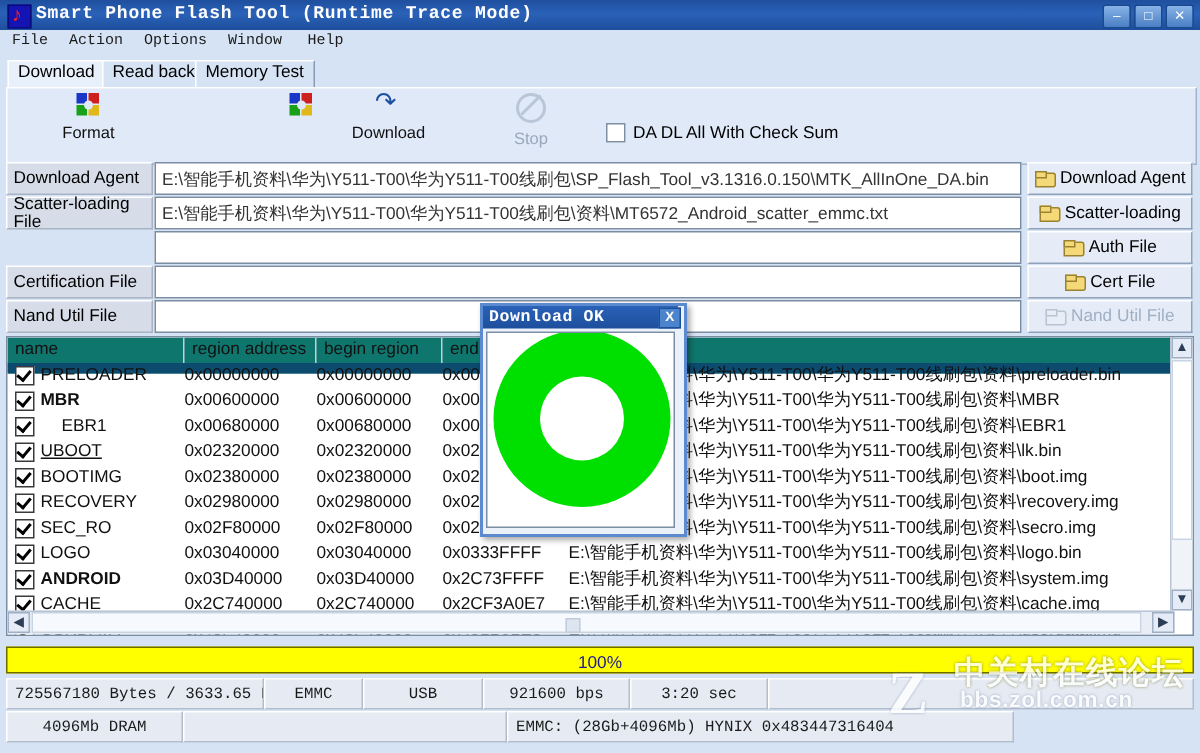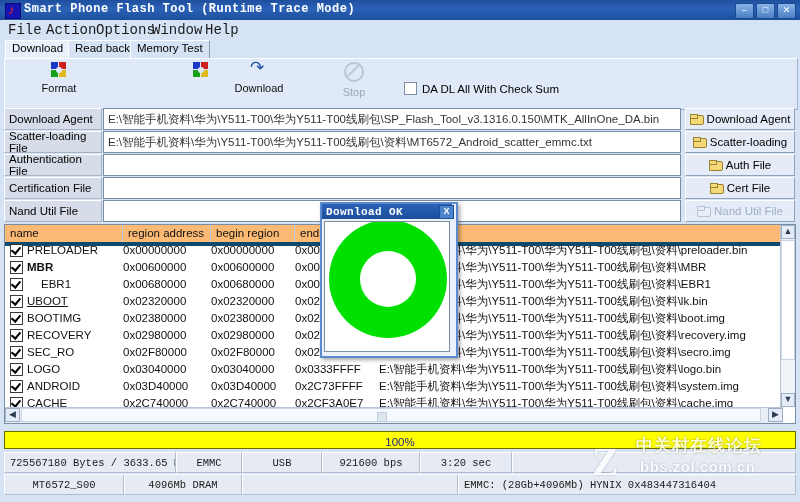--- a/index.html
+++ b/index.html
@@ -15,21 +15,21 @@
   .title-ico:after{content:"\266A";position:absolute;left:2px;top:-2px;color:#ff2222;font-size:13px;font-weight:bold;}
   .title-text{position:absolute;left:24px;top:2px;color:#ffffff;font-family:"Liberation Mono",monospace;
     font-size:12px;font-weight:bold;letter-spacing:.5px;white-space:nowrap;}
   .winbtns{position:absolute;right:4px;top:3px;display:flex;gap:2px;}
   .winbtn{width:17px;height:14px;background:linear-gradient(to bottom,#88b3e8,#4a7fc4);
     border:1px solid #1b4a8f;border-radius:2px;color:#fff;font-size:9px;line-height:13px;text-align:center;
     font-family:"Liberation Sans",sans-serif;}
 
   
   .menubar{position:absolute;left:0;top:20px;width:800px;height:17px;background:#d6e3f5;}
-  .menu-item{position:absolute;top:2px;font-family:"Liberation Mono",monospace;font-size:14px;color:#1a1a1a;}
+  .menu-item{position:absolute;top:2px;font-family:"Liberation Mono",monospace;font-size:10px;color:#1a1a1a;}
 
   
   .tabstrip{position:absolute;left:0;top:40px;width:800px;height:18px;}
   .tab{position:absolute;top:0;height:17px;padding:1px 6px 0 6px;font-size:11.5px;color:#000;
     background:#d6e3f5;border-left:1px solid #fff;border-top:1px solid #fff;border-right:1px solid #8a9bb5;}
   .tab.sel{background:#e8f0fb;font-weight:normal;}
 
   
   .toolbar{position:absolute;left:4px;top:58px;width:792px;height:50px;background:#dfe9f7;
     border:1px solid #9fb3cc;border-top-color:#ffffff;border-left-color:#ffffff;}
@@ -65,21 +65,21 @@
   .folder{display:inline-block;width:13px;height:10px;position:relative;}
   .folder:before{content:"";position:absolute;left:0;top:1px;width:12px;height:8px;background:#f5d978;
     border:1px solid #9a8330;border-radius:0 2px 2px 0;}
   .folder:after{content:"";position:absolute;left:0;top:0px;width:6px;height:3px;background:#f5d978;border:1px solid #9a8330;}
   .fbtn.dis .folder:before{background:#e9eef6;border-color:#b7c4d4;}
   .fbtn.dis .folder:after{background:#e9eef6;border-color:#b7c4d4;}
 
   
   .tablewrap{position:absolute;left:4px;top:224px;width:792px;height:200px;background:#fff;border:1px solid #7b8da3;
     box-sizing:border-box;overflow:hidden;}
-  .thead{position:absolute;left:0;top:0;width:778px;height:17px;background:#fdba74;border-bottom:4px solid #0c4a6e;}
+  .thead{position:absolute;left:0;top:0;width:778px;height:17px;background:#0f766e;border-bottom:7px solid #0c4a6e;}
   .th{position:absolute;top:0;height:17px;line-height:16px;font-size:11.5px;padding-left:5px;box-sizing:border-box;
     border-right:1px solid #c3cedd;color:#111;}
   .tbody{position:absolute;left:0;top:17px;width:778px;}
   .trow{position:relative;height:17px;}
   .tc{position:absolute;top:0;height:17px;line-height:16px;font-size:11.5px;white-space:nowrap;overflow:hidden;color:#111;}
   .rowchk{position:absolute;left:5px;top:2px;width:11px;height:11px;border:1px solid #3a3a3a;background:#fff;}
   .rowchk:after{content:"";position:absolute;left:2px;top:0px;width:4px;height:7px;border:solid #000;border-width:0 2px 2px 0;transform:rotate(40deg);}
   .vscroll{position:absolute;right:0;top:0;width:14px;height:182px;background:#f0f3f8;border-left:1px solid #b9c5d6;}
   .vsb-btn{width:14px;height:14px;background:#e5ecf7;border:1px solid #9fb0c4;box-sizing:border-box;text-align:center;
     line-height:11px;font-size:9px;color:#2c3e55;}
@@ -113,21 +113,21 @@
   .dlg-body{position:absolute;left:2px;top:17px;width:126px;height:131px;background:#fff;border:1px solid #7b8da3;
     box-sizing:border-box;overflow:hidden;}
   .donut{position:absolute;left:4px;top:-2px;width:118px;height:118px;border-radius:50%;
     background:#00e000;}
   .donut:after{content:"";position:absolute;left:31px;top:31px;width:56px;height:56px;background:#fff;border-radius:50%;}
 
   
   .wm{position:absolute;right:8px;bottom:18px;width:200px;height:52px;pointer-events:none;opacity:.82;}
   .wm-z{position:absolute;left:0;top:6px;font-size:40px;font-weight:bold;color:#ffffff;
     font-family:"Liberation Serif",serif;text-shadow:0 0 2px rgba(120,140,170,.8);}
-  .wm-cn{position:absolute;left:44px;top:2px;font-size:17px;font-weight:bold;color:#ffffff;
+  .wm-cn{position:absolute;left:44px;top:2px;font-size:21px;font-weight:bold;color:#ffffff;
     letter-spacing:1px;text-shadow:0 0 2px rgba(110,110,40,.9);}
   .wm-url{position:absolute;left:48px;top:26px;font-size:15px;color:#ffffff;font-weight:bold;
     letter-spacing:.5px;text-shadow:0 0 2px rgba(120,140,170,.9);}
 </style>
 </head>
 <body>
 
 <div class="app">
 
   <div class="titlebar">
@@ -187,21 +187,20 @@
     </div>
     <div class="frow" style="top:23px">
       <div class="flabel">Scatter-loading File</div>
       <div class="finput">E:\智能手机资料\华为\Y511-T00\华为Y511-T00线刷包\资料\MT6572_Android_scatter_emmc.txt</div>
       <div class="fbtn">
         <span class="folder"></span>
         <span>Scatter-loading</span>
       </div>
     </div>
     <div class="frow" style="top:46px">
-      <div class="flabel">Authentication File</div>
       <div class="finput"></div>
       <div class="fbtn">
         <span class="folder"></span>
         <span>Auth File</span>
       </div>
     </div>
     <div class="frow" style="top:69px">
       <div class="flabel">Certification File</div>
       <div class="finput"></div>
       <div class="fbtn">
@@ -287,21 +286,21 @@
         <div class="trow">
           <div class="rowchk"></div>
           <div class="tc" style="left: 22px; width: 96px;">LOGO</div>
           <div class="tc" style="left: 118px; width: 88px;">0x03040000</div>
           <div class="tc" style="left: 206px; width: 84px;">0x03040000</div>
           <div class="tc" style="left: 290px; width: 84px;">0x0333FFFF</div>
           <div class="tc" style="left: 374px; width: 400px;">E:\智能手机资料\华为\Y511-T00\华为Y511-T00线刷包\资料\logo.bin</div>
         </div>
         <div class="trow">
           <div class="rowchk"></div>
-          <div class="tc" style="left: 22px; width: 96px;">ANDROID</div>
+          <div class="tc" style="left: 22px; width: 96px; font-weight: bold;">ANDROID</div>
           <div class="tc" style="left: 118px; width: 88px;">0x03D40000</div>
           <div class="tc" style="left: 206px; width: 84px;">0x03D40000</div>
           <div class="tc" style="left: 290px; width: 84px;">0x2C73FFFF</div>
           <div class="tc" style="left: 374px; width: 400px;">E:\智能手机资料\华为\Y511-T00\华为Y511-T00线刷包\资料\system.img</div>
         </div>
         <div class="trow">
           <div class="rowchk"></div>
           <div class="tc" style="left: 22px; width: 96px;">CACHE</div>
           <div class="tc" style="left: 118px; width: 88px;">0x2C740000</div>
           <div class="tc" style="left: 206px; width: 84px;">0x2C740000</div>
@@ -340,21 +339,20 @@
   <div class="status1">
     <div class="scell l" style="width:172px">725567180 Bytes / 3633.65 KBps</div>
     <div class="scell" style="width:66px">EMMC</div>
     <div class="scell" style="width:80px">USB</div>
     <div class="scell" style="width:98px">921600 bps</div>
     <div class="scell" style="width:92px">3:20 sec</div>
     <div class="scell" style="width:284px"></div>
   </div>
 
   <div class="status2">
-    <div class="scell" style="width:120px">MT6572_S00</div>
     <div class="scell" style="width:118px">4096Mb DRAM</div>
     <div class="scell" style="width:216px"></div>
     <div class="scell l" style="width:338px">EMMC:  (28Gb+4096Mb) HYNIX 0x483447316404</div>
   </div>
 
   <div class="wm">
     <div class="wm-z">Z</div>
     <div class="wm-cn">中关村在线论坛</div>
     <div class="wm-url">bbs.zol.com.cn</div>
   </div>

